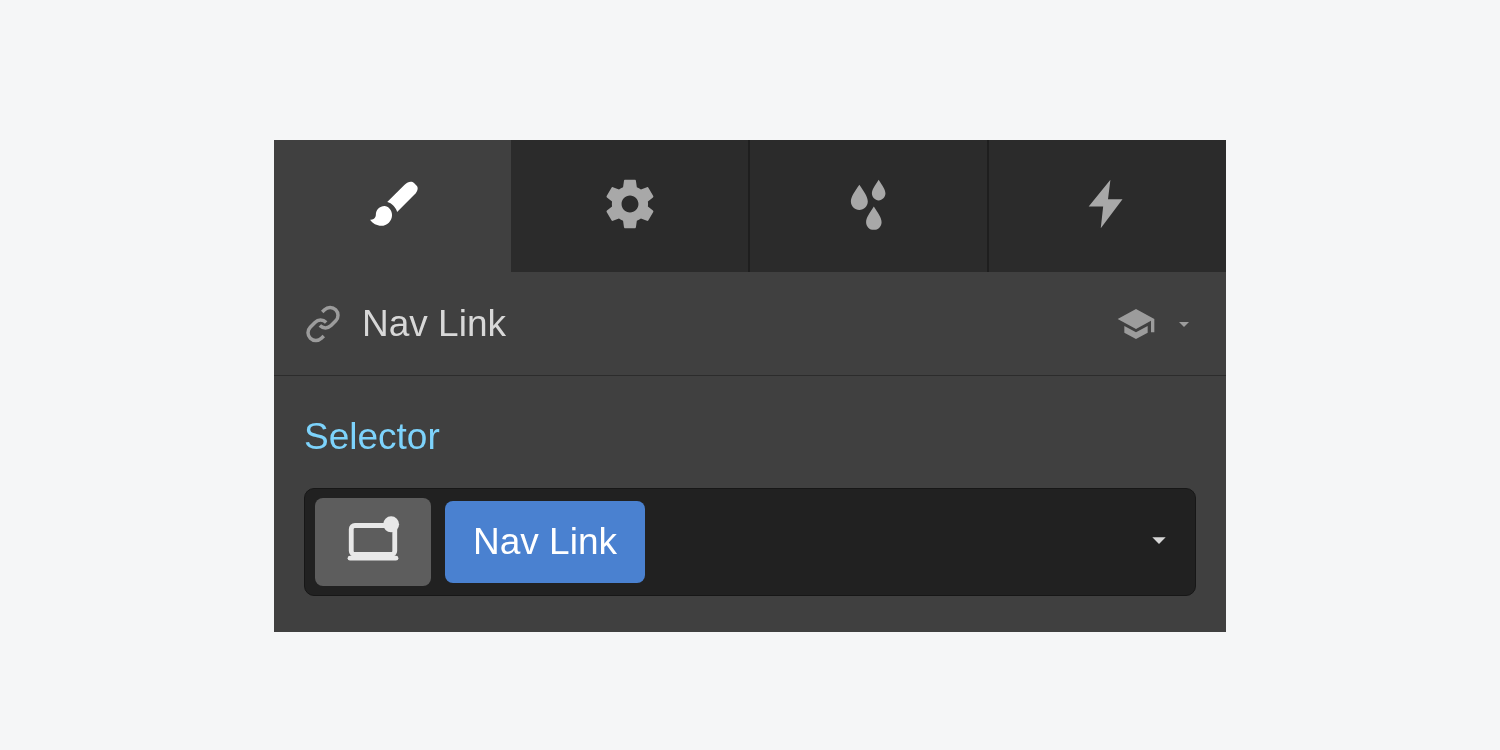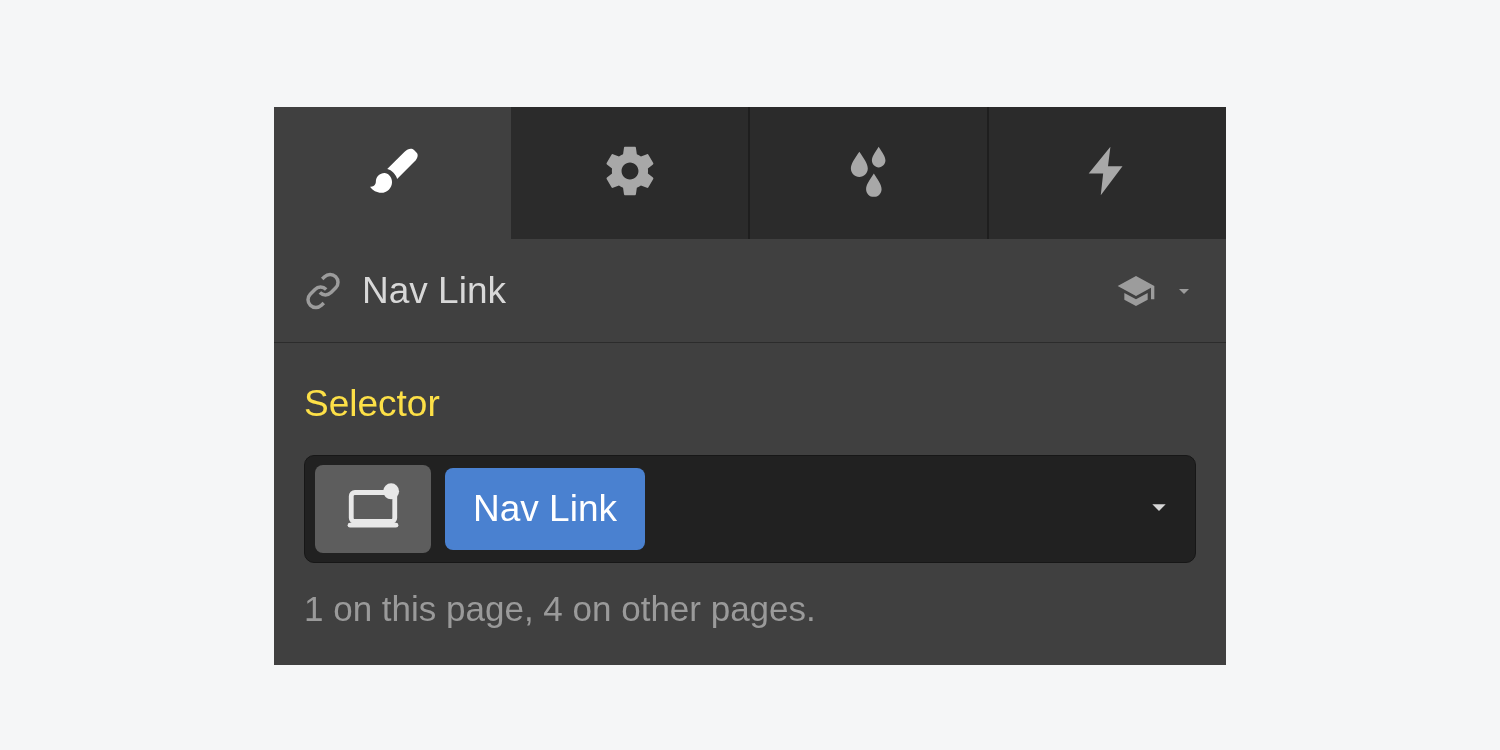--- a/index.html
+++ b/index.html
@@ -68,21 +68,21 @@
   .selector-section {
     padding: 40px 30px 36px 30px;
   }
   .selector-header {
     display: flex;
     align-items: baseline;
     justify-content: space-between;
     font-size: 37px;
     margin-bottom: 30px;
   }
-  .selector-label { color: #fde047; }
+  .selector-label { color: #7dd3fc; }
   .inheriting { color: #b9b9b9; }
   .inherit-count { color: #e29a3f; cursor: pointer; }
   
   .selector-input {
     background: #212121;
     border: 1px solid #171717;
     border-radius: 10px;
     height: 108px;
     display: flex;
     align-items: center;
@@ -197,16 +197,15 @@
         </span>
       </div>
       <div class="class-chip">Nav Link</div>
       <div class="states-caret">
         <svg width="32" height="32" viewBox="0 0 24 24">
             <path fill="#d6d6d6" d="M7 10l5 5 5-5z"></path>
           </svg>
       </div>
     </div>
 
-    <div class="instance-count">1 on this page, 4 on other pages.</div>
   </div>
 
 </div>
 
 </body></html>

